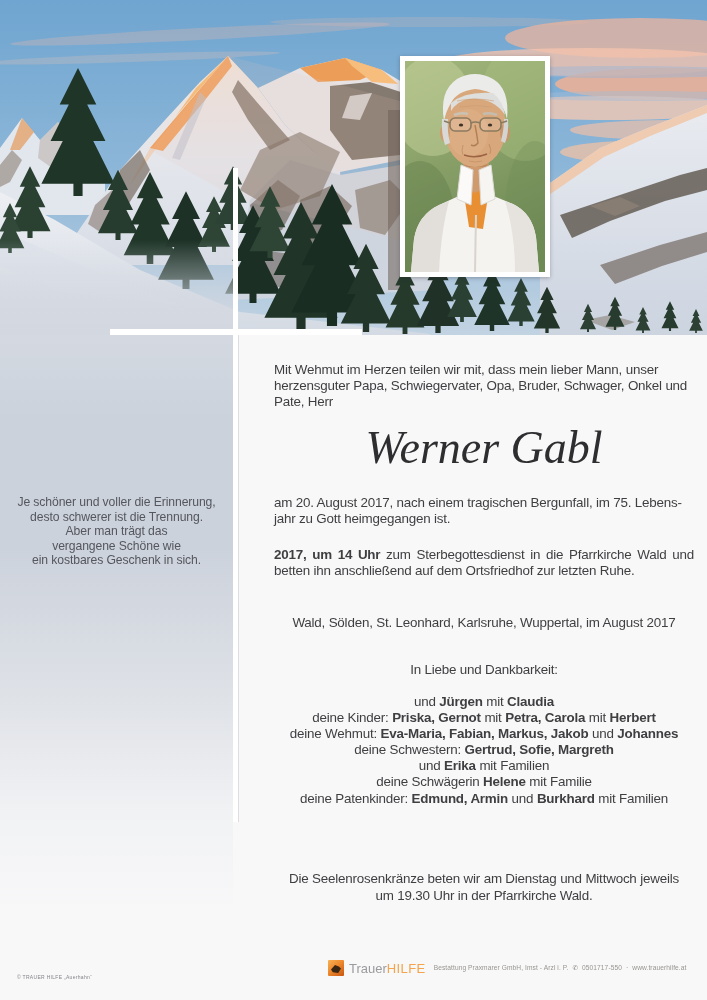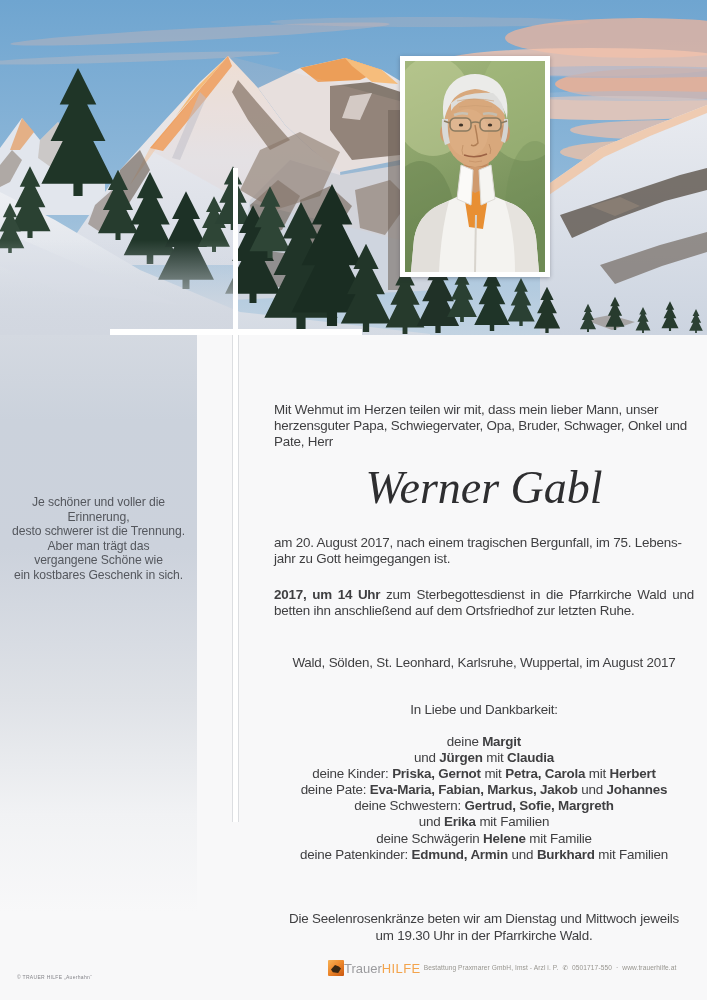--- a/index.html
+++ b/index.html
@@ -12,44 +12,44 @@
     background:linear-gradient(180deg,rgba(212,217,225,0) 0%,rgba(210,215,224,.72) 68%,#d2d7e0 100%);}
   .portrait{position:absolute;left:400px;top:56px;width:150px;height:221px;background:#fff;
     padding:5px;box-sizing:border-box;box-shadow:0 1px 4px rgba(50,50,60,.35);}
   .portrait svg{display:block;}
   
   .vline-top{position:absolute;left:233px;top:168px;width:5px;height:167px;background:#fff;}
   .vline-bottom{position:absolute;left:232px;top:335px;width:7px;height:487px;background:#fff;
     border-left:1px solid #dcdee1;border-right:1px solid #dcdee1;box-sizing:border-box;}
   .hline{position:absolute;left:110px;top:329px;width:252px;height:6px;background:#fff;}
   
-  .leftcol{position:absolute;left:0;top:335px;width:197px;height:665px;
+  .leftcol{position:absolute;left:0;top:335px;width:233px;height:665px;
     background:linear-gradient(180deg,#d4d9e1 0%,#cbd2dc 13%,#ccd2dc 32%,#dfe2e7 55%,#f1f2f4 72%,#f8f8f9 87%);}
   .quote{position:absolute;top:160px;left:0;right:0;text-align:center;
     font-size:12.2px;line-height:14.5px;color:#54575d;white-space:pre-line;letter-spacing:-.1px;}
   
   .content{position:absolute;left:274px;top:0;width:420px;height:1000px;
     font-size:13.4px;line-height:16.2px;letter-spacing:-.2px;}
-  .content>div{position:absolute;left:0;right:0;margin-top:40px;}
+  .content>div{position:absolute;left:0;right:0;}
   b{font-weight:bold;}
   .intro{top:362px;white-space:pre-line;}
   .name{top:424px;text-align:center;font-family:"Liberation Serif",serif;font-style:italic;
     font-weight:400;font-size:46px;line-height:48px;color:#2e2e30;letter-spacing:0;}
   .death{top:495px;white-space:pre-line;}
   .funeral{top:547px;}
   .funeral .line{text-align:justify;text-align-last:justify;}
   .funeral .line:last-child{text-align-last:auto;}
   .cities{top:615px;text-align:center;}
   .thanks{top:662px;text-align:center;}
   .family{top:694px;}
   .family .line{text-align:center;line-height:16.1px;}
   .rosary{top:871px;text-align:center;white-space:pre-line;line-height:16.5px;}
   
   .copyright{position:absolute;left:17px;top:974px;font-size:5px;color:#85858a;letter-spacing:.3px;}
-  .footer{position:absolute;left:328px;top:960px;display:flex;align-items:center;}
+  .footer{position:absolute;left:328px;top:960px;display:flex;align-items:center;gap:5px;}
   .logo{width:16px;height:16px;border-radius:1px;position:relative;flex:0 0 auto;
     background:linear-gradient(140deg,#f7b257 0%,#ee8a2e 45%,#c9560f 100%);}
   .logo::after{content:"";position:absolute;left:3px;top:5px;width:10px;height:8px;background:#3a2713;
     clip-path:polygon(0 55%,40% 0,78% 20%,100% 45%,72% 100%,18% 92%);}
   .brand{font-size:13px;color:#9b9b9e;white-space:nowrap;}
   .brand .h{color:#f3a44c;letter-spacing:.4px;}
   .finfo{font-size:6.6px;color:#97958f;letter-spacing:.1px;white-space:nowrap;
     display:flex;gap:4px;align-items:baseline;margin-left:3px;}
   .finfo .ph{color:#8b8983;}
 </style>
@@ -245,24 +245,23 @@
     <div class="name">Werner Gabl</div>
     <div class="death">am 20. August 2017, nach einem tragischen Bergunfall, im 75. Lebens-
 jahr zu Gott heimgegangen ist.</div>
     <div class="funeral">
         <div class="line"><b>2017, um 14 Uhr</b><span> zum Sterbegottesdienst in die Pfarrkirche Wald und</span></div>
         <div class="line"><span>betten ihn anschließend auf dem Ortsfriedhof zur letzten Ruhe.</span></div>
       </div>
     <div class="cities">Wald, Sölden, St. Leonhard, Karlsruhe, Wuppertal, im August 2017</div>
     <div class="thanks">In Liebe und Dankbarkeit:</div>
     <div class="family">
-        <div class="line"><span>deine </span><b>Margit</b></div>
         <div class="line"><span>und </span><b>Jürgen</b><span> mit </span><b>Claudia</b></div>
         <div class="line"><span>deine Kinder: </span><b>Priska, Gernot</b><span> mit </span><b>Petra, Carola</b><span> mit </span><b>Herbert</b></div>
-        <div class="line"><span>deine Pate: </span><b>Eva-Maria, Fabian, Markus, Jakob</b><span> und </span><b>Johannes</b></div>
+        <div class="line"><span>deine Wehmut: </span><b>Eva-Maria, Fabian, Markus, Jakob</b><span> und </span><b>Johannes</b></div>
         <div class="line"><span>deine Schwestern: </span><b>Gertrud, Sofie, Margreth</b></div>
         <div class="line"><span>und </span><b>Erika</b><span> mit Familien</span></div>
         <div class="line"><span>deine Schwägerin </span><b>Helene</b><span> mit Familie</span></div>
         <div class="line"><span>deine Patenkinder: </span><b>Edmund, Armin</b><span> und </span><b>Burkhard</b><span> mit Familien</span></div>
       </div>
     <div class="rosary">Die Seelenrosenkränze beten wir am Dienstag und Mittwoch jeweils
 um 19.30 Uhr in der Pfarrkirche Wald.</div>
   </div>
 
   <div class="copyright">© TRAUER HILFE „Auerhahn“</div>

